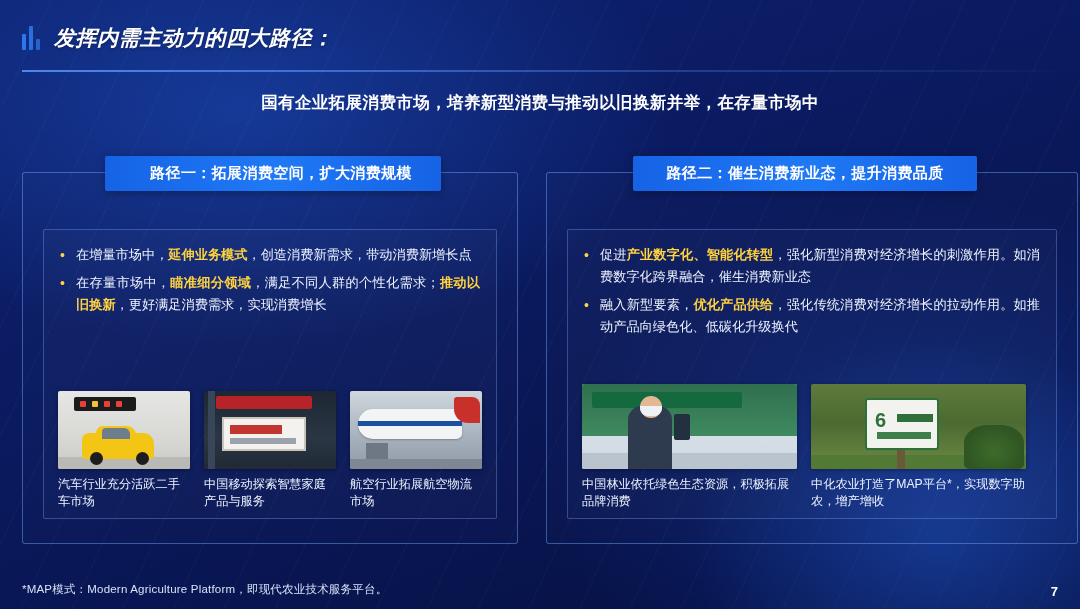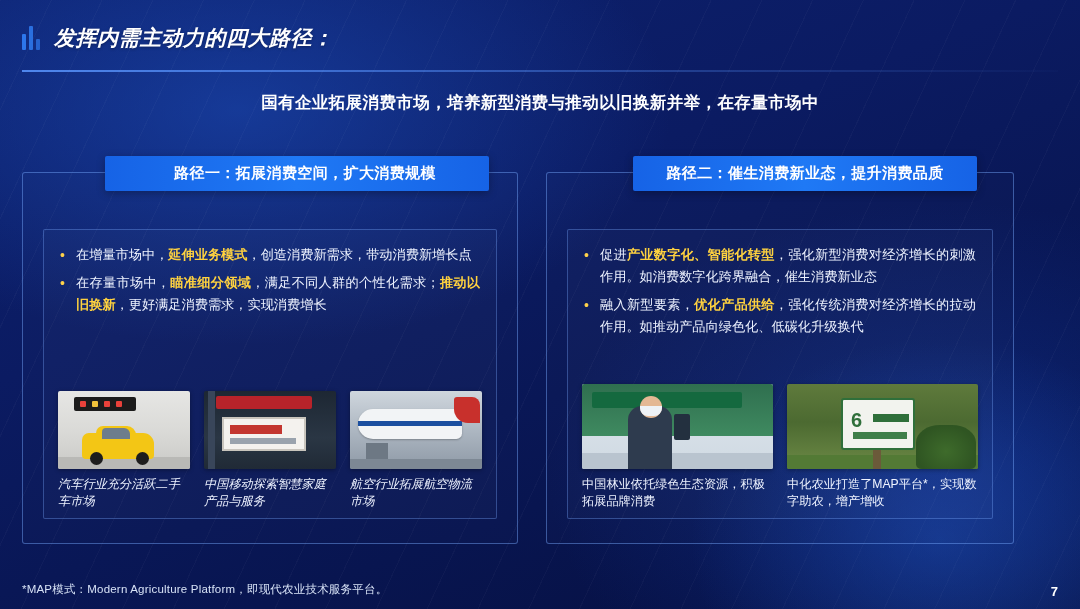--- a/index.html
+++ b/index.html
@@ -63,31 +63,31 @@
   }
 
   
   .panel {
     position: absolute; top: 172px; height: 372px;
     border: 1px solid rgba(120,170,255,0.45);
     border-radius: 3px;
     background: rgba(255,255,255,0.012);
   }
   .panel.left  { left: 22px;  width: 496px; }
-  .panel.right { left: 546px; width: 468px; }
+  .panel.right { left: 546px; width: 532px; }
 
   .panel-title {
     position: absolute; top: -17px; height: 35px;
     background: linear-gradient(90deg, #1663e6 0%, #1f79f5 50%, #1663e6 100%);
     border-radius: 2px;
     display: flex; align-items: center; justify-content: center;
     color: #fff; font-size: 15px; font-weight: bold; letter-spacing: .4px;
     box-shadow: 0 2px 8px rgba(0,0,0,.3);
   }
-  .panel.left  .panel-title { left: 82px;  width: 384px; padding-left: 16px; }
+  .panel.left  .panel-title { left: 82px;  width: 336px; padding-left: 16px; }
   .panel.right .panel-title { left: 86px;  width: 344px; }
 
   
   .inner-card {
     position: absolute; left: 20px; right: 20px;
     border: 1px solid rgba(120,170,255,0.35);
     border-radius: 2px;
     background: rgba(255,255,255,0.02);
   }
   .panel.left  .inner-card { top: 56px; height: 290px; }
@@ -112,21 +112,21 @@
   }
   .photo-cell { display: flex; flex-direction: column; }
   .photo {
     height: 78px; border-radius: 2px; overflow: hidden; position: relative;
     box-shadow: 0 1px 4px rgba(0,0,0,.35);
   }
   .caption {
     color: #eef3ff; font-size: 12.2px; line-height: 17px;
     margin-top: 7px;
   }
-  .panel.left .photo-cell { width: 144px; font-style: italic; }
+  .panel.left .photo-cell { width: 144px; }
   .panel.right .photo-cell { width: 215px; }
   .panel.right .photo { height: 85px; }
 
   
   .ph-car {
     background: linear-gradient(180deg,#e6e6e4 0%,#d9d9d6 55%,#c9c9c6 100%);
   }
   .ph-car .sign { position:absolute; left:16px; top:6px; width:62px; height:14px; background:#1b1b1b; border-radius:2px;}
   .ph-car .sign i{position:absolute;top:4px;width:6px;height:6px;background:#e8413a;border-radius:1px;}
   .ph-car .sign i:nth-child(1){left:6px;} .ph-car .sign i:nth-child(2){left:18px;background:#f0c13a;}

